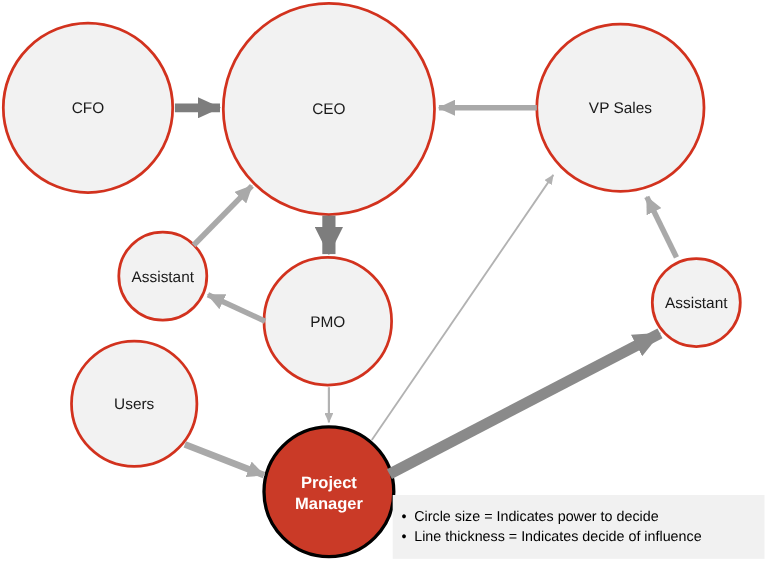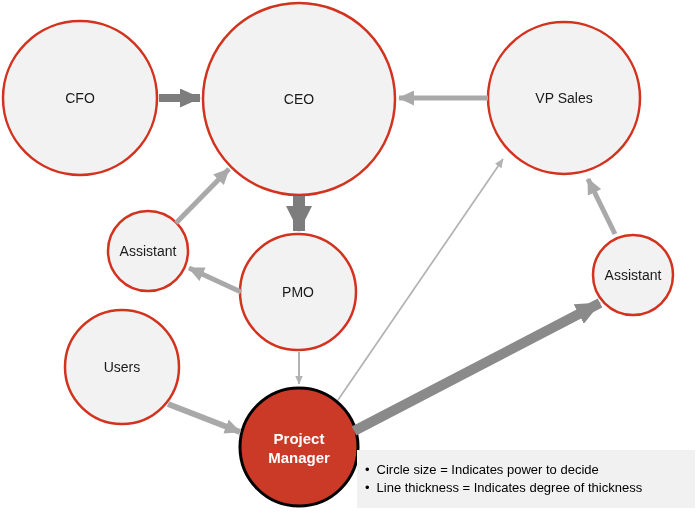--- a/index.html
+++ b/index.html
@@ -106,16 +106,16 @@
     <text class="node-label" x="148" y="256" text-anchor="middle">Assistant</text>
     <text class="node-label" x="298" y="297" text-anchor="middle">PMO</text>
     <text class="node-label" x="122" y="372" text-anchor="middle">Users</text>
     <text class="node-label" x="633" y="280" text-anchor="middle">Assistant</text>
     <text class="pm-label" x="299" y="444" text-anchor="middle">Project</text>
     <text class="pm-label" x="299" y="463" text-anchor="middle">Manager</text>
   </svg>
 
   <div class="legend">
     <div class="legend-item">Circle size = Indicates power to decide</div>
-    <div class="legend-item">Line thickness = Indicates degree of thickness</div>
+    <div class="legend-item">Line thickness = Indicates decide of influence</div>
   </div>
 
 </div>
 
 </body></html>

